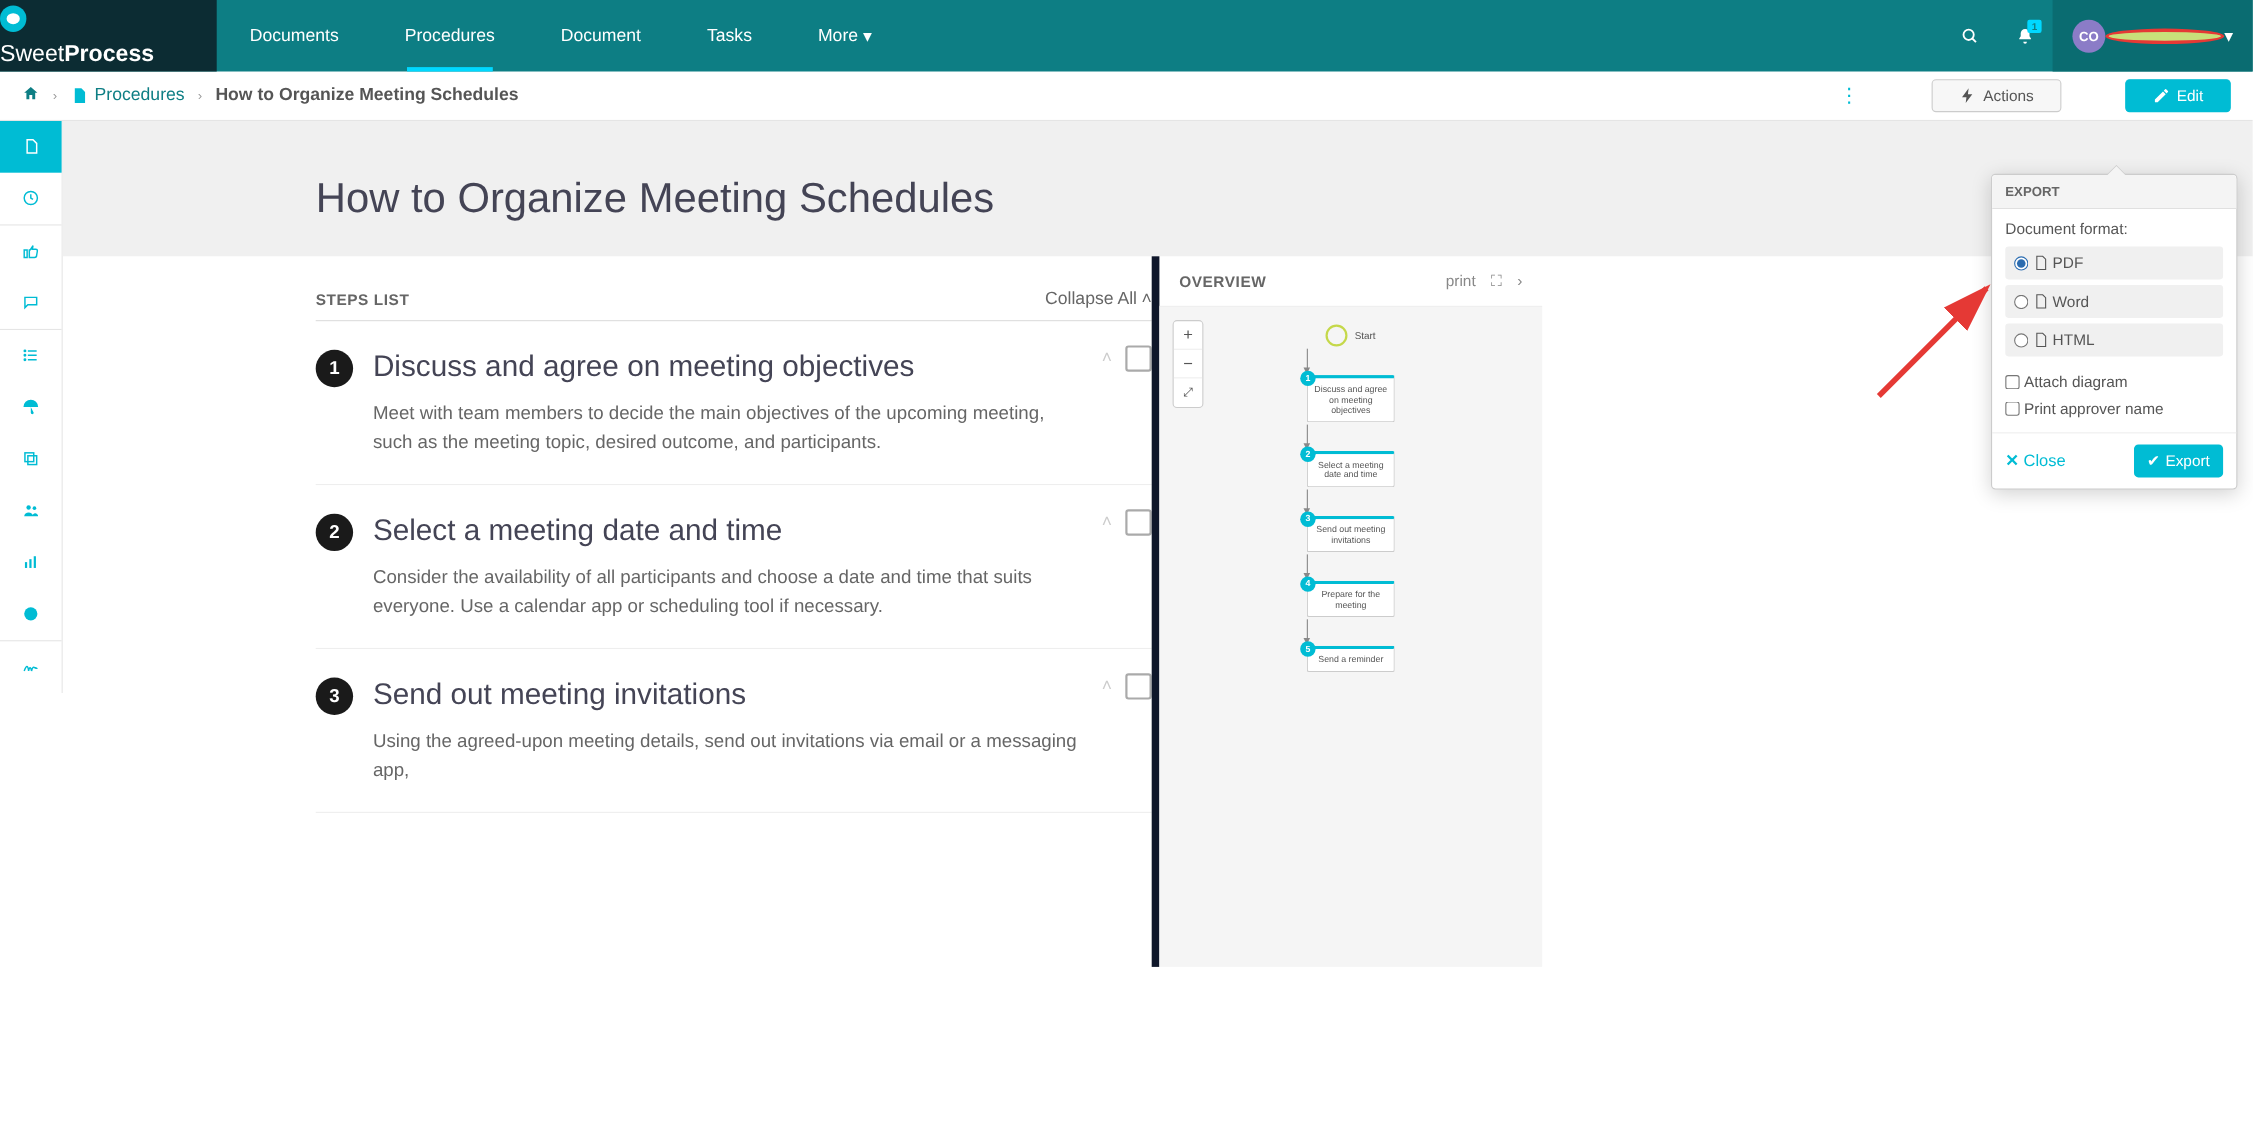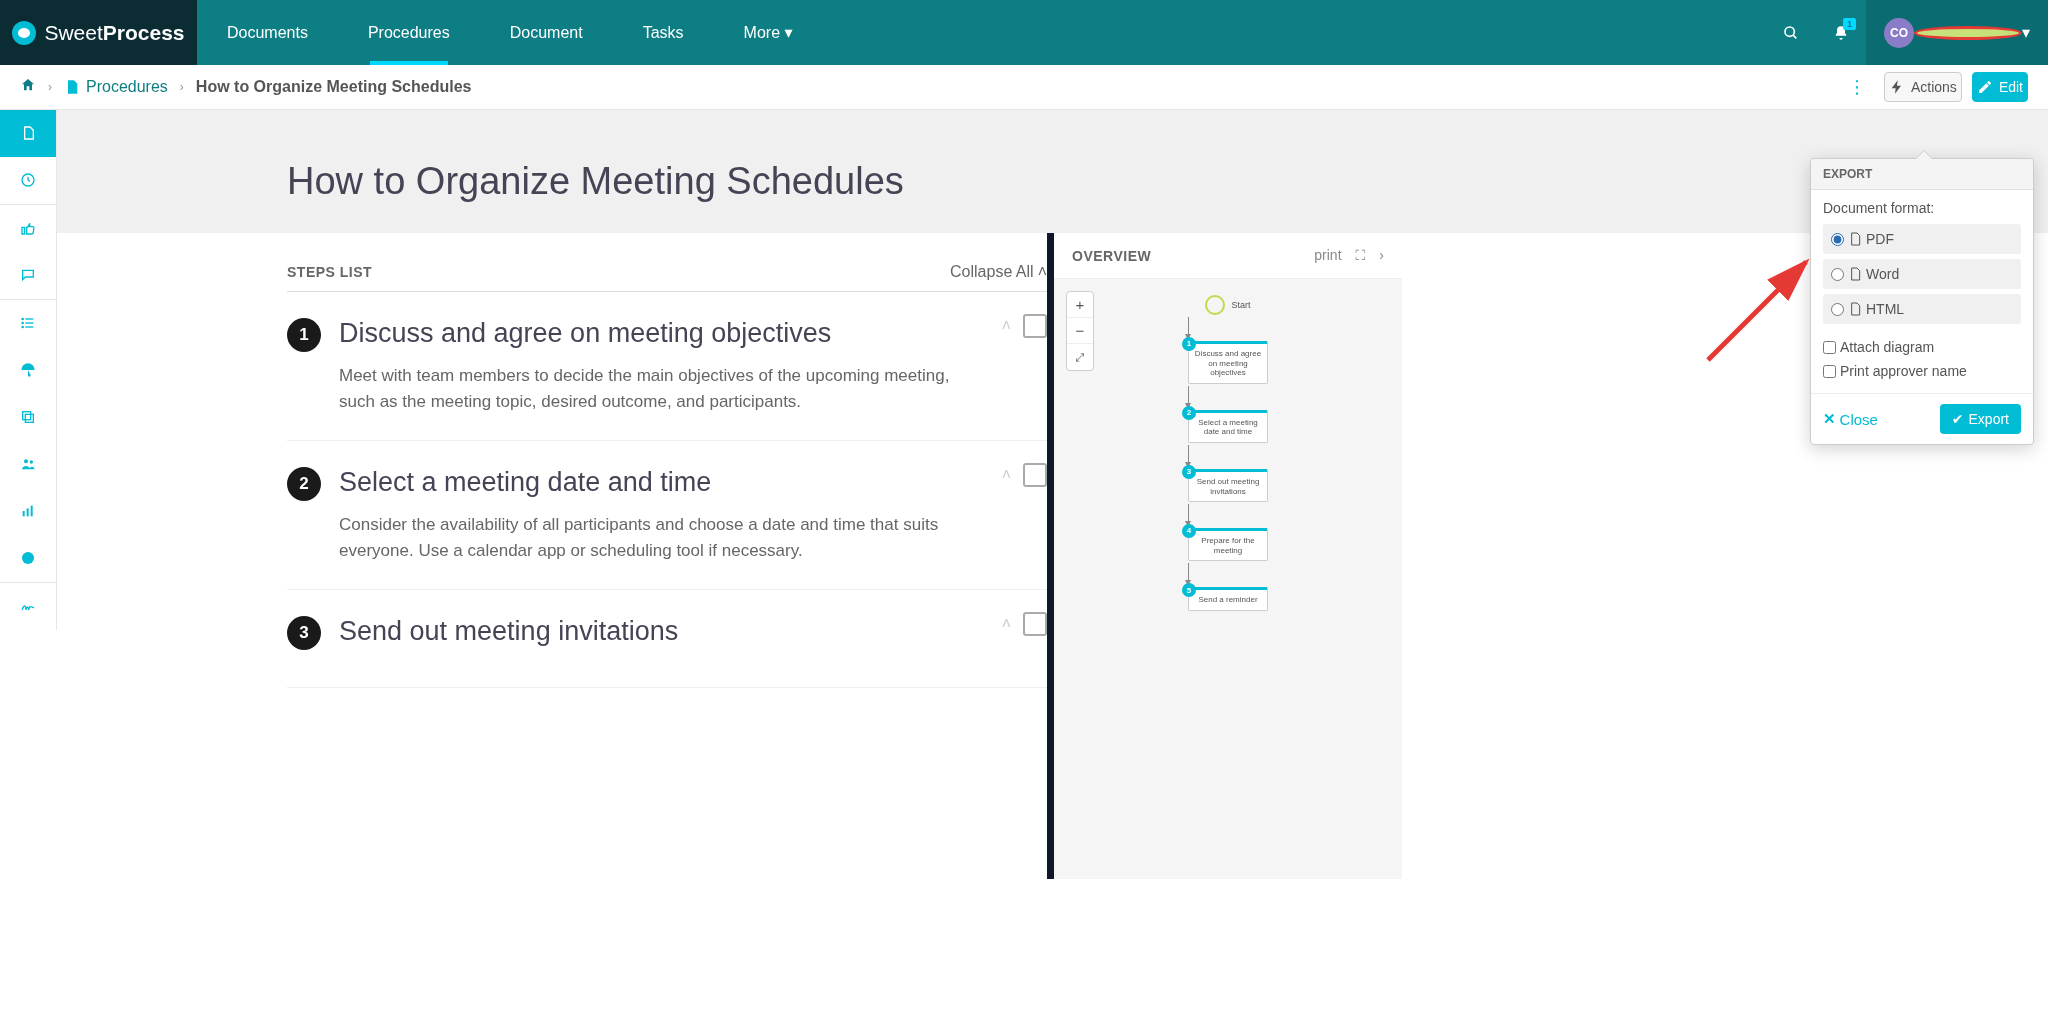--- a/index.html
+++ b/index.html
@@ -1,20 +1,20 @@
 <!DOCTYPE html>
 <html><head>
 <meta charset="utf-8">
 <style>
 * { box-sizing: border-box; margin: 0; padding: 0; }
 body { font-family: -apple-system, BlinkMacSystemFont, "Segoe UI", Helvetica, Arial, sans-serif; background: #fff; color: #333; overflow-x: hidden; }
 
 
 .navbar { display: flex; align-items: center; height: 65px; background: #0d7e84; }
-.navbar-brand { width: 197px; height: 65px; background: #0c2c33; display: flex; align-items: center; justify-content: center; color: #fff; gap: 8px; }
+.navbar-brand { width: 197px; height: 65px; background: #0c2c33; display: flex; justify-content: center; color: #fff; gap: 8px; flex-direction: column; }
 .navbar-brand .logo-icon { width: 24px; height: 24px; background: #00bcd4; border-radius: 50%; position: relative; }
 .navbar-brand .logo-icon::after { content:""; position:absolute; top:7px; left:6px; width:12px; height:10px; background:#fff; border-radius:50%; }
 .navbar-brand .logo-text { font-size: 21px; font-weight: 300; }
 .navbar-brand .logo-text b { font-weight: 600; }
 .nav-links { display: flex; align-items: flex-end; height: 100%; }
 .nav-link { color: #fff; font-size: 16px; padding: 0 30px; height: 100%; display: flex; align-items: center; cursor: pointer; position: relative; }
 .nav-link.active::after { content:""; position:absolute; bottom:0; left:50%; transform:translateX(-50%); width:78px; height:4px; background:#00d8ff; }
 .nav-right { margin-left: auto; display: flex; align-items: center; height: 100%; }
 .nav-icon-btn { width: 50px; height: 65px; display:flex; align-items:center; justify-content:center; color:#fff; cursor:pointer; position:relative; }
 .nav-icon-btn .badge { position:absolute; top:18px; right:10px; background:#00d8ff; color:#0d7e84; font-size:9px; font-weight:700; padding:1px 4px; border-radius:2px; }
@@ -22,21 +22,21 @@
 .avatar { width:30px; height:30px; border-radius:50%; background:#8b7cc7; color:#fff; font-size:12px; font-weight:600; display:flex; align-items:center; justify-content:center; }
 .user-redact { width:108px; height:14px; background:#c8e07a; border:3px solid #e53935; border-radius:50%; }
 
 
 .crumb-bar { height:45px; border-bottom:1px solid #e5e5e5; display:flex; align-items:center; padding:0 20px; }
 .crumb-left { display:flex; align-items:center; gap:12px; font-size:16px; }
 .crumb-left a { color:#0d7e84; cursor:pointer; }
 .crumb-sep { color:#999; font-size:12px; }
 .crumb-current { color:#555; font-weight:600; }
 .crumb-right { margin-left:auto; display:flex; align-items:center; gap:10px; }
-.btn { border:1px solid #ccc; background:#f7f7f7; padding:6px 4px; border-radius:4px; font-size:14px; cursor:pointer; display:inline-flex; align-items:center; gap:6px; color:#555; }
+.btn { border:1px solid #ccc; background:#f7f7f7; padding:6px 24px; border-radius:4px; font-size:14px; cursor:pointer; display:inline-flex; align-items:center; gap:6px; color:#555;margin-left:48px; }
 .btn-primary { background:#00bcd4; border-color:#00bcd4; color:#fff; }
 .dots-vert { color:#00bcd4; font-size:18px; cursor:pointer; padding:4px 8px; }
 
 
 .side-rail { position:absolute; left:0; top:110px; width:57px; background:#fff; border-right:1px solid #e5e5e5; }
 .rail-item { height:47px; display:flex; align-items:center; justify-content:center; color:#00bcd4; font-size:18px; cursor:pointer; border-bottom:1px solid transparent; }
 .rail-item.active { background:#00bcd4; color:#fff; }
 .rail-divider { height:1px; background:#e5e5e5; margin:0; }
 
 
@@ -308,20 +308,21 @@
     <div class="step-controls">
       <span class="step-chevron">˄</span>
       <span class="step-check"></span>
     </div>
           </div>
           <div class="step">
             <div class="step-row">
     <div class="step-num">3</div>
     <div class="step-body">
       <div class="step-title">Send out meeting invitations</div>
+      <div class="step-desc">Using the agreed-upon meeting details, send out invitations via email or a messaging app,</div>
     </div>
             </div>
     <div class="step-controls">
       <span class="step-chevron">˄</span>
       <span class="step-check"></span>
     </div>
           </div>
         </div>
     </div>
 

